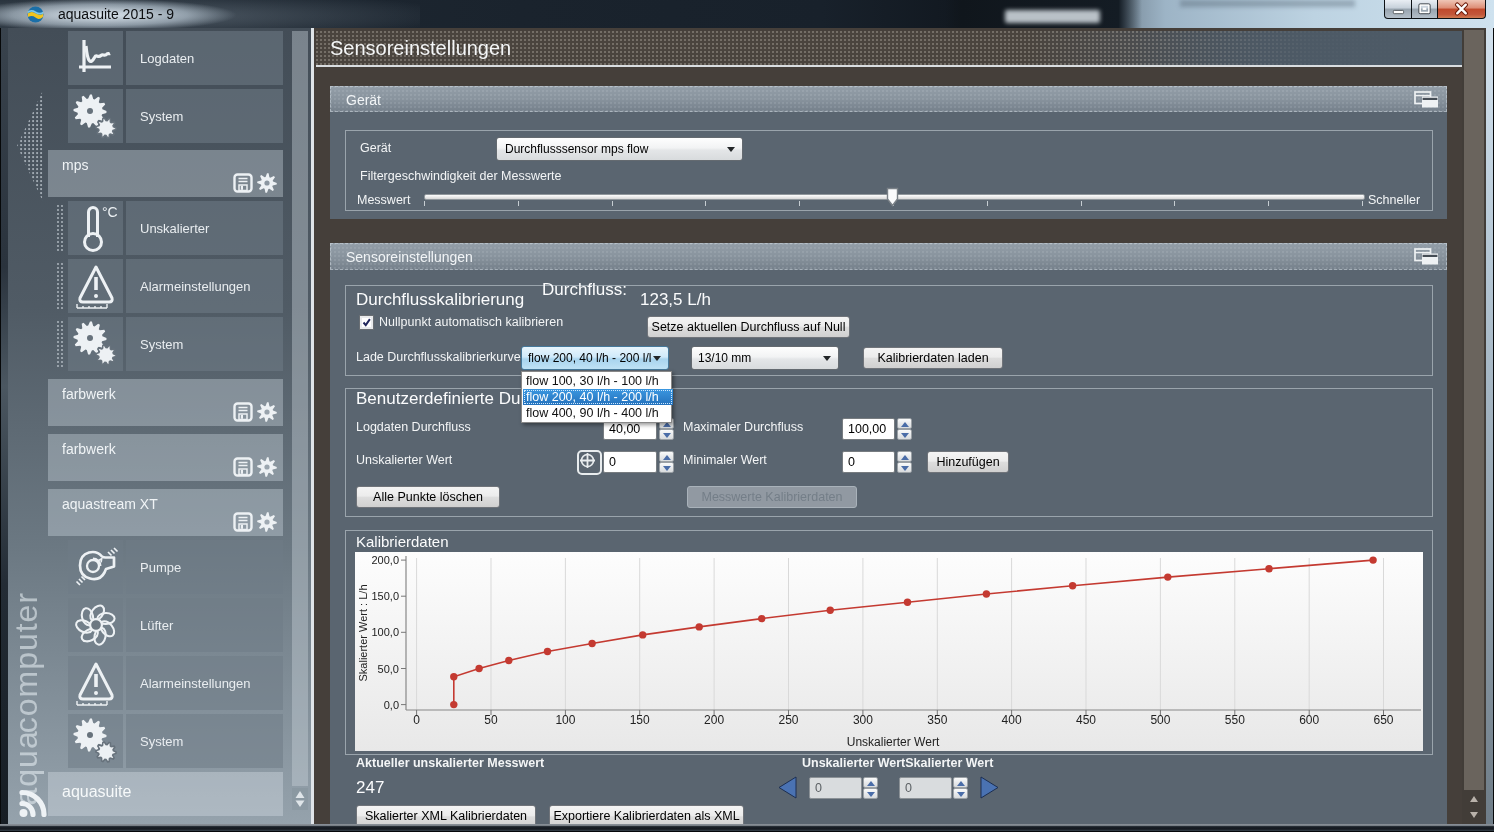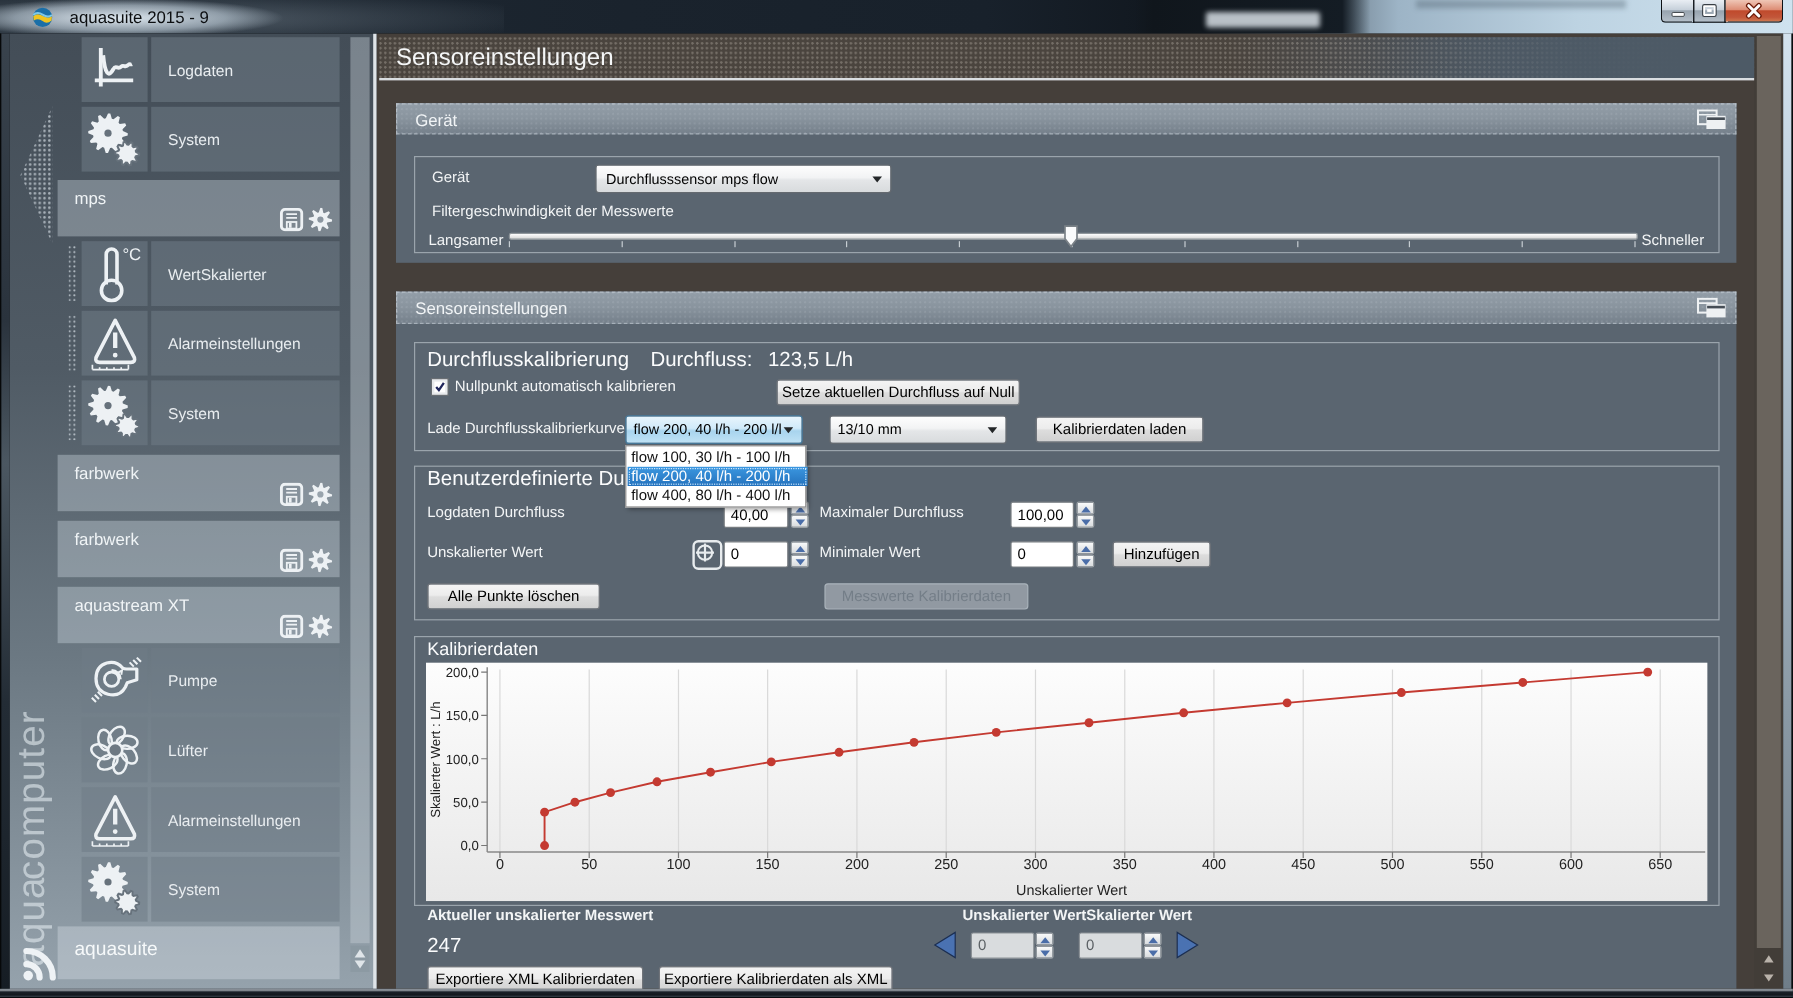--- a/index.html
+++ b/index.html
@@ -146,21 +146,21 @@
           <rect width="8" height="46" fill="url(#hd)"></rect>
         </svg>
   <div class="abs tile" style="left:60px;top:173px;width:55px;height:54px">
     <svg class="abs" style="left:6px;top:3px" width="46" height="48" viewBox="0 0 46 48" fill="none" stroke="#edf1f4">
             <circle cx="19" cy="38" r="8.5" stroke-width="3"></circle>
             <path d="M14.5,33 V8 A4.5,4.5 0 0 1 23.5,8 V33" stroke-width="3" fill="none"></path>
             <text x="28" y="13" font-size="14" fill="#edf1f4" stroke="none" font-family="Liberation Sans">°C</text>
           </svg>
   </div>
   <div class="abs tile" style="left:118px;top:173px;width:157px;height:54px">
-          <div class="tlabel abs" style="left:14px;top:20px">WertSkalierter</div>
+          <div class="tlabel abs" style="left:14px;top:20px">Unskalierter</div>
         </div>
   <svg class="abs" style="left:49px;top:235px" width="8" height="46" viewBox="0 0 8 46">
           <rect width="8" height="46" fill="url(#hd)"></rect>
         </svg>
   <div class="abs tile" style="left:60px;top:231px;width:55px;height:54px">
     <svg class="abs" style="left:6px;top:3px" width="44" height="48" viewBox="0 0 44 48" fill="none" stroke="#edf1f4">
             <path d="M22,5 L38,36 Q39,40 35,40 L9,40 Q5,40 6,36 Z" stroke-width="3" stroke-linejoin="round"></path>
             <path d="M22,15 V28" stroke-width="3.6"></path>
             <circle cx="22" cy="34" r="1.2" fill="#edf1f4" stroke-width="1.6"></circle>
             <path d="M3,46 H33 M3,46 V42 M33,46 V42 M9,46 V44 M15,46 V44 M21,46 V44 M27,46 V44" stroke-width="1.4"></path>
@@ -321,21 +321,21 @@
             <rect x="1" y="1" width="15.5" height="11.5" fill="none" stroke="#eef1f3" stroke-width="1.7"></rect>
             <line x1="1" y1="4.6" x2="16.5" y2="4.6" stroke="#eef1f3" stroke-width="1.4"></line>
             <rect x="8" y="5.5" width="16" height="11" fill="#eef1f3"></rect>
             <rect x="8.6" y="6.8" width="14.8" height="2.2" fill="#454d55"></rect>
           </svg>
   </div>
   <div class="abs ibox" style="left:31px;top:102px;width:1088px;height:81px"></div>
   <div class="abs lab" style="left:46px;top:113px">Gerät</div>
   <div class="abs combo" style="left:182px;top:109px;width:247px;height:24px;line-height:22px;padding-left:8px">Durchflusssensor mps flow<span class="arr"></span></div>
   <div class="abs lab" style="left:46px;top:141px">Filtergeschwindigkeit der Messwerte</div>
-  <div class="abs lab" style="left:43px;top:165px">Langsamer</div>
+  <div class="abs lab" style="left:43px;top:165px">Messwert</div>
   <div class="abs" style="left:110px;top:166px;width:939px;height:4px;background:linear-gradient(#fdfdfd,#d8d8d8);border:1px solid #90979c;border-radius:2px"></div>
   <div class="abs" style="left:110px;top:173px;width:1px;height:5px;background:rgba(235,240,243,.75)"></div>
         <div class="abs" style="left:204px;top:173px;width:1px;height:5px;background:rgba(235,240,243,.75)"></div>
         <div class="abs" style="left:298px;top:173px;width:1px;height:5px;background:rgba(235,240,243,.75)"></div>
         <div class="abs" style="left:391px;top:173px;width:1px;height:5px;background:rgba(235,240,243,.75)"></div>
         <div class="abs" style="left:485px;top:173px;width:1px;height:5px;background:rgba(235,240,243,.75)"></div>
         <div class="abs" style="left:579px;top:173px;width:1px;height:5px;background:rgba(235,240,243,.75)"></div>
         <div class="abs" style="left:673px;top:173px;width:1px;height:5px;background:rgba(235,240,243,.75)"></div>
         <div class="abs" style="left:767px;top:173px;width:1px;height:5px;background:rgba(235,240,243,.75)"></div>
         <div class="abs" style="left:860px;top:173px;width:1px;height:5px;background:rgba(235,240,243,.75)"></div>
@@ -352,21 +352,21 @@
     <svg class="winico" viewBox="0 0 25 17">
             <rect x="1" y="1" width="15.5" height="11.5" fill="none" stroke="#eef1f3" stroke-width="1.7"></rect>
             <line x1="1" y1="4.6" x2="16.5" y2="4.6" stroke="#eef1f3" stroke-width="1.4"></line>
             <rect x="8" y="5.5" width="16" height="11" fill="#eef1f3"></rect>
             <rect x="8.6" y="6.8" width="14.8" height="2.2" fill="#454d55"></rect>
           </svg>
   </div>
 
   <div class="abs ibox" style="left:31px;top:257px;width:1088px;height:91px"></div>
   <div class="abs h16" style="left:42px;top:262px">Durchflusskalibrierung</div>
-  <div class="abs h16" style="left:228px;top:262px">Durchfluss:</div>
+  <div class="abs h16" style="left:228px;top:252px">Durchfluss:</div>
   <div class="abs h16" style="left:326px;top:262px">123,5 L/h</div>
   <div class="abs ck" style="left:46px;top:288px;width:13px;height:13px">
           <svg width="9" height="9" viewBox="0 0 12 12" style="position:absolute;left:0px;top:0px">
             <path d="M2,6 L5,9.5 L10.5,1.5" stroke="#20265c" stroke-width="2.6" fill="none"></path>
           </svg>
         </div>
   <div class="abs lab" style="left:65px;top:287px">Nullpunkt automatisch kalibrieren</div>
   <div class="abs btn" style="left:333px;top:288px;width:203px;height:22px;line-height:20px">Setze aktuellen Durchfluss auf Null</div>
   <div class="abs lab" style="left:42px;top:322px">Lade Durchflusskalibrierkurve</div>
   <div class="abs combo blue" style="left:207px;top:318px;width:148px;height:24px;line-height:22px;padding-left:6px">flow 200, 40 l/h - 200 l/l<span class="arr"></span></div>
@@ -527,27 +527,27 @@
           <div class="spinbtn up" style="top:0">
             <i></i>
           </div>
           <div class="spinbtn dn" style="top:11px">
             <i></i>
           </div>
         </div>
   <svg class="abs" style="left:663px;top:747px" width="24" height="25" viewBox="0 0 24 25">
           <path d="M4,2 V23 L21,12.5 Z" fill="#4a72b2" stroke="#1c2f52" stroke-width="1"></path>
         </svg>
-  <div class="abs btn" style="left:42px;top:777px;width:180px;height:23px;line-height:21px">Exportiere XML Kalibrierdaten</div>
+  <div class="abs btn" style="left:42px;top:777px;width:180px;height:23px;line-height:21px">Skalierter XML Kalibrierdaten</div>
   <div class="abs btn" style="left:235px;top:777px;width:195px;height:23px;line-height:21px">Exportiere Kalibrierdaten als XML</div>
 
   <div class="abs" id="ddlist" style="left:207px;top:343px;width:149px;height:50px">
     <div class="dditem" style="top:1px">flow 100, 30 l/h - 100 l/h</div>
     <div class="dditem sel" style="top:17px">flow 200, 40 l/h - 200 l/h</div>
-    <div class="dditem" style="top:33px">flow 400, 80 l/h - 400 l/h</div>
+    <div class="dditem" style="top:33px">flow 400, 90 l/h - 400 l/h</div>
   </div>
   </div>
   <div id="mscroll" class="abs">
         <div id="mthumb" class="abs"></div>
         <div id="mbtns" class="abs"><svg width="20" height="30" viewBox="0 0 20 30">
             <path d="M10,4 L14,10 L6,10 Z" fill="#b9b2aa"></path>
             <path d="M10,26 L14,20 L6,20 Z" fill="#b9b2aa"></path>
           </svg></div>
       </div>
 </div>

